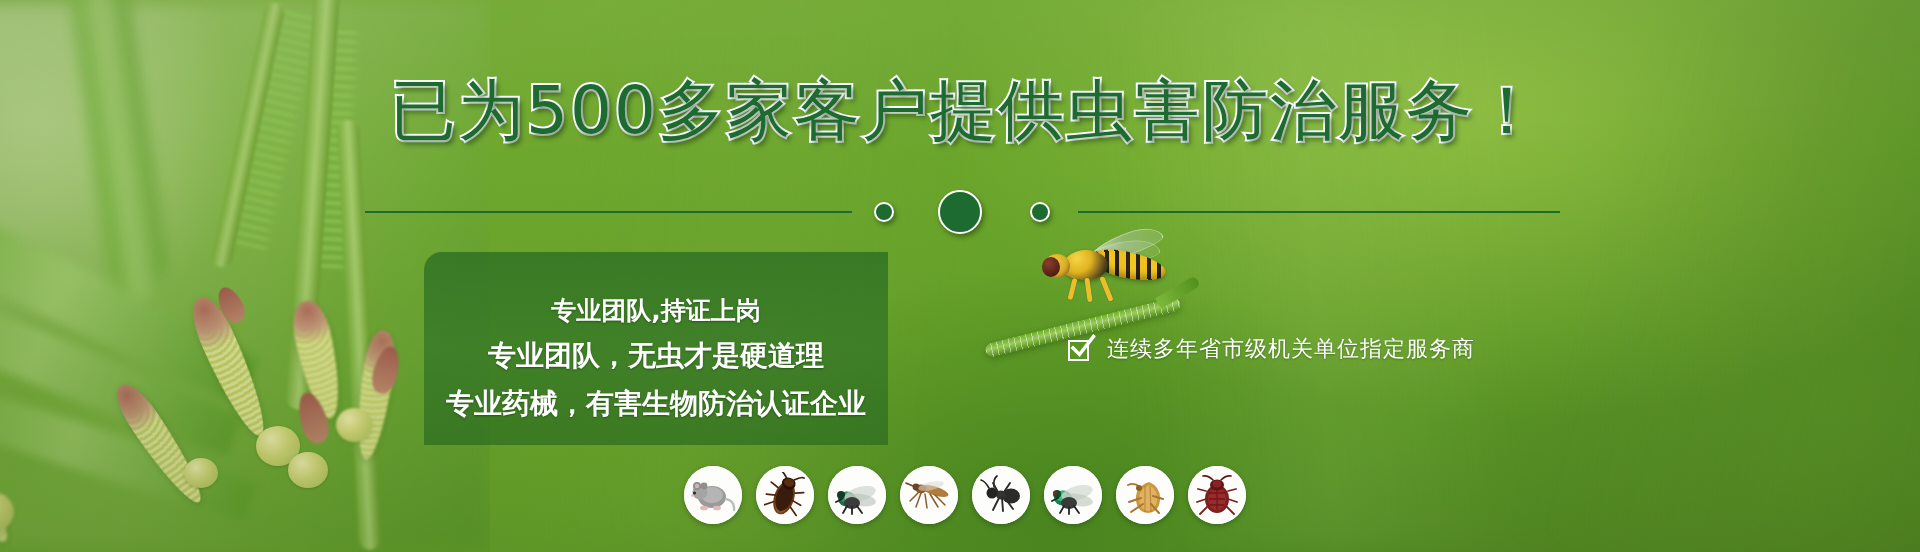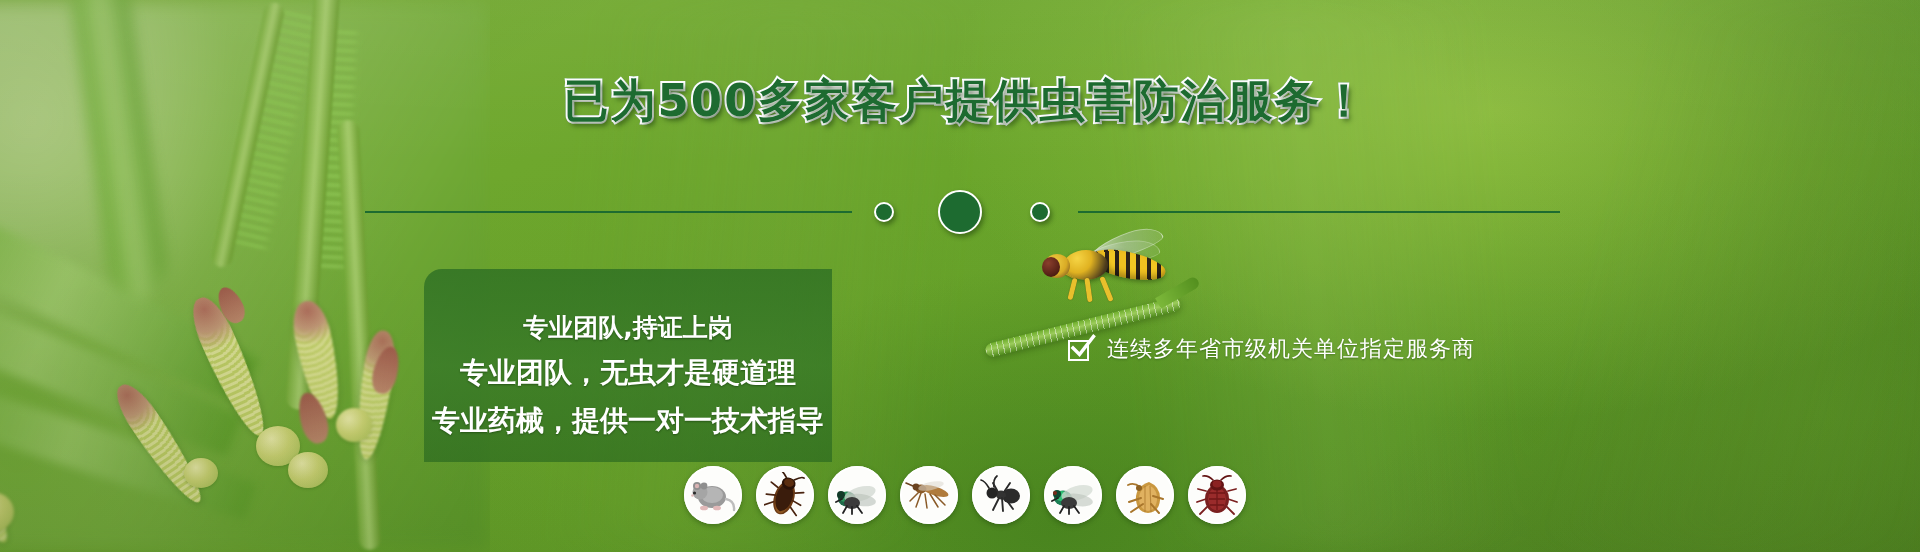--- a/index.html
+++ b/index.html
@@ -204,23 +204,23 @@
   .hf-leg.l1{ left:28px; top:38px; width:5px;  height:22px; transform:rotate(14deg); }
   .hf-leg.l2{ left:44px; top:38px; width:5px;  height:24px; transform:rotate(-8deg); }
   .hf-leg.l3{ left:62px; top:36px; width:5px;  height:26px; transform:rotate(-22deg); }
   .hf-leg.l4{ left:14px; top:30px; width:22px; height:5px;  transform:rotate(28deg); }
 
   
   .headline{
     position:absolute;
     left:12px; right:0; top:78px;
     text-align:center;
-    font-size:45px;
+    font-size:66px;
     line-height:1;
-    font-weight:700;
+    font-weight:400;
     letter-spacing:2px;
     white-space:nowrap;
     color:#1d6b30;
     font-family:"DejaVu Sans","Liberation Sans",sans-serif;
     -webkit-text-stroke:4px #ffffff;
     paint-order:stroke fill;
     text-shadow:
       0 0 1px #ffffff,
       3px 4px 5px rgba(15,45,5,.55),
       0 2px 0 rgba(255,255,255,.5);
@@ -259,30 +259,29 @@
   .dot.small-left  { left:14px;  top:16px; width:20px; height:20px; }
   .dot.big-center  { left:78px;  top:4px;  width:44px; height:44px; }
   .dot.small-right { left:170px; top:16px; width:20px; height:20px; }
   .divider.left-seg  { left:365px;  width:487px; }
   .divider.right-seg { left:1078px; width:482px; }
 
   
   .feature-panel{
     position:absolute;
     left:424px; top:252px;
-    width:408px; height:193px;
+    width:464px; height:193px;
     border-radius:18px 0 0 0;
     background:linear-gradient(180deg, rgba(38,105,34,.72) 0%, rgba(44,112,38,.66) 50%, rgba(36,100,30,.62) 100%);
     display:flex;
     flex-direction:column;
     align-items:center;
     justify-content:center;
     gap:10px;
     padding:26px 0 6px;
-    margin-top:17px;
   }
   .feature-line{
     color:#ffffff;
     font-weight:700;
     white-space:nowrap;
     font-family:"DejaVu Sans","Liberation Sans",sans-serif;
     text-shadow:0 1px 2px rgba(10,40,5,.45);
   }
   .feature-line.l1{ font-size:25px; letter-spacing:0px; }
   .feature-line.l2{ font-size:28px; letter-spacing:0px; }
@@ -405,21 +404,21 @@
     <div class="hf-head"></div>
     <div class="hf-eye"></div>
     <div class="hf-leg l1"></div>
     <div class="hf-leg l2"></div>
     <div class="hf-leg l3"></div>
   </div>
 
   <div class="feature-panel">
     <div class="feature-line l1">专业团队,持证上岗</div>
     <div class="feature-line l2">专业团队，无虫才是硬道理</div>
-    <div class="feature-line l3">专业药械，提供一对一技术指导</div>
+    <div class="feature-line l3">专业药械，有害生物防治认证企业</div>
   </div>
 
   <div class="credentials">
 
     <div class="credential">
       <span class="check-icon">
         <span class="box"></span>
         <svg class="tick" viewBox="0 0 27 27" fill="none" aria-hidden="true">
           <path d="M4 14 L10.5 20.5 L24.5 2.5" stroke="#ffffff" stroke-width="3.4" stroke-linecap="square" stroke-linejoin="miter"></path>
         </svg>

